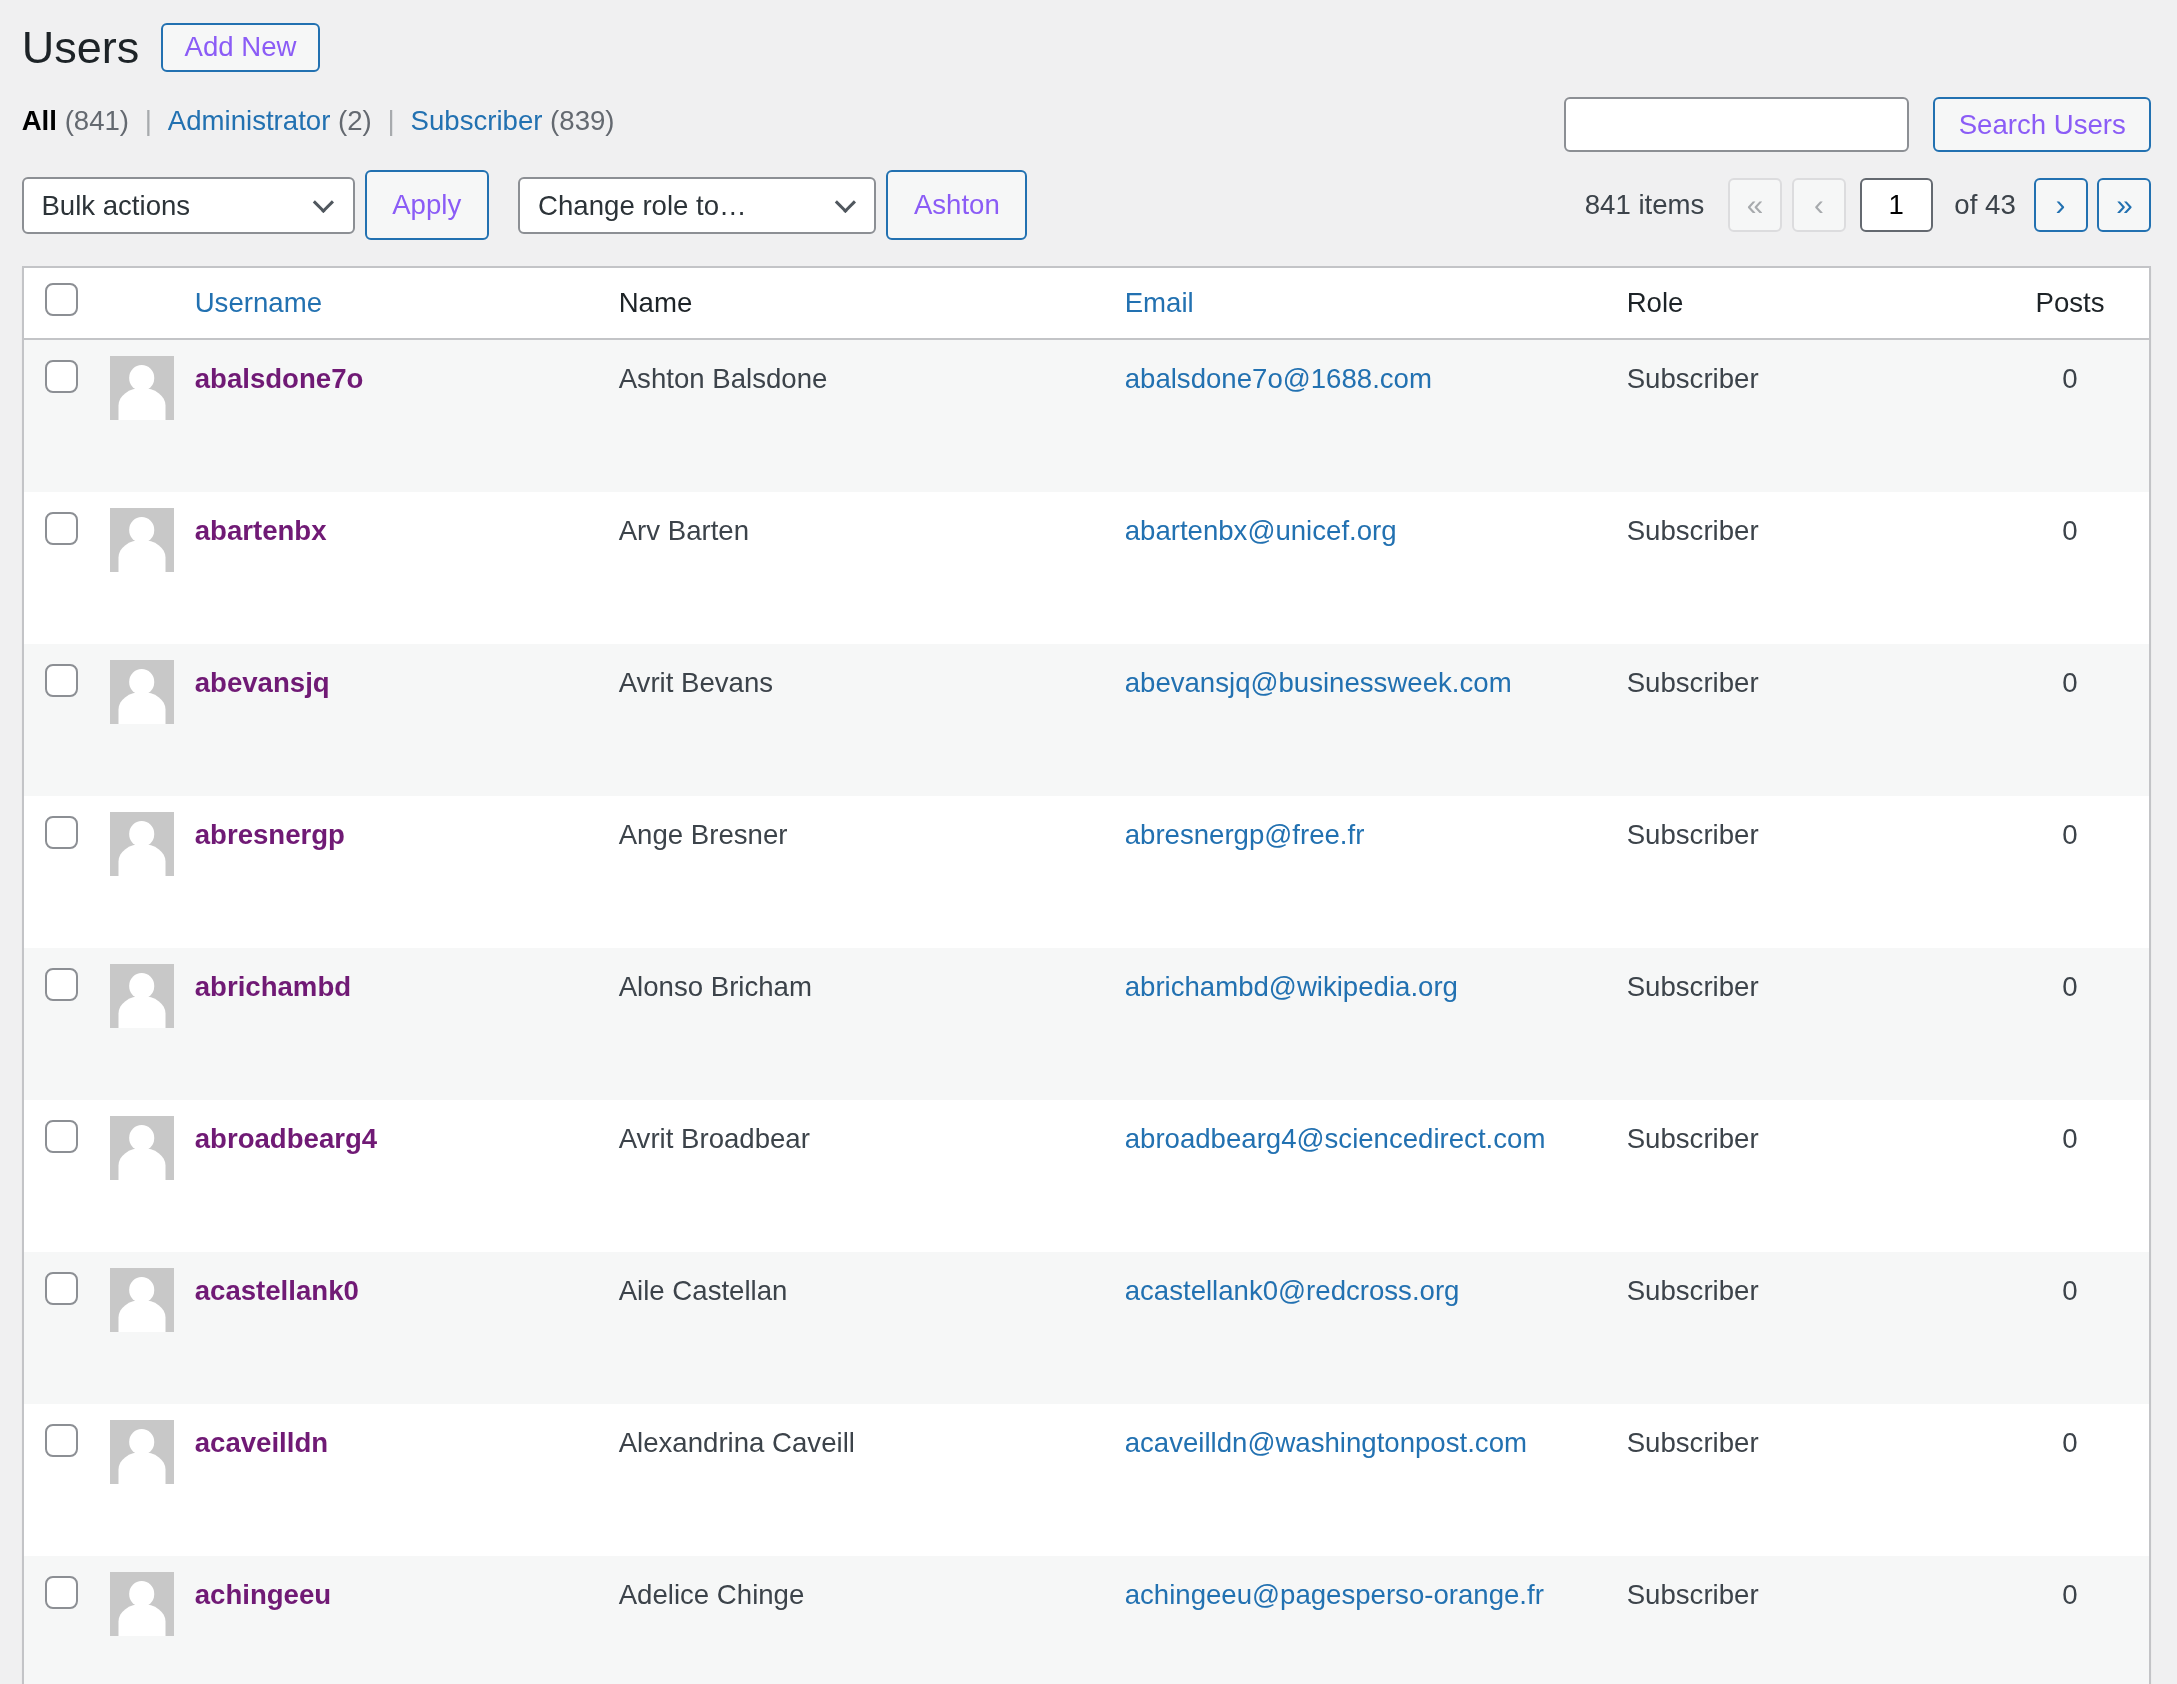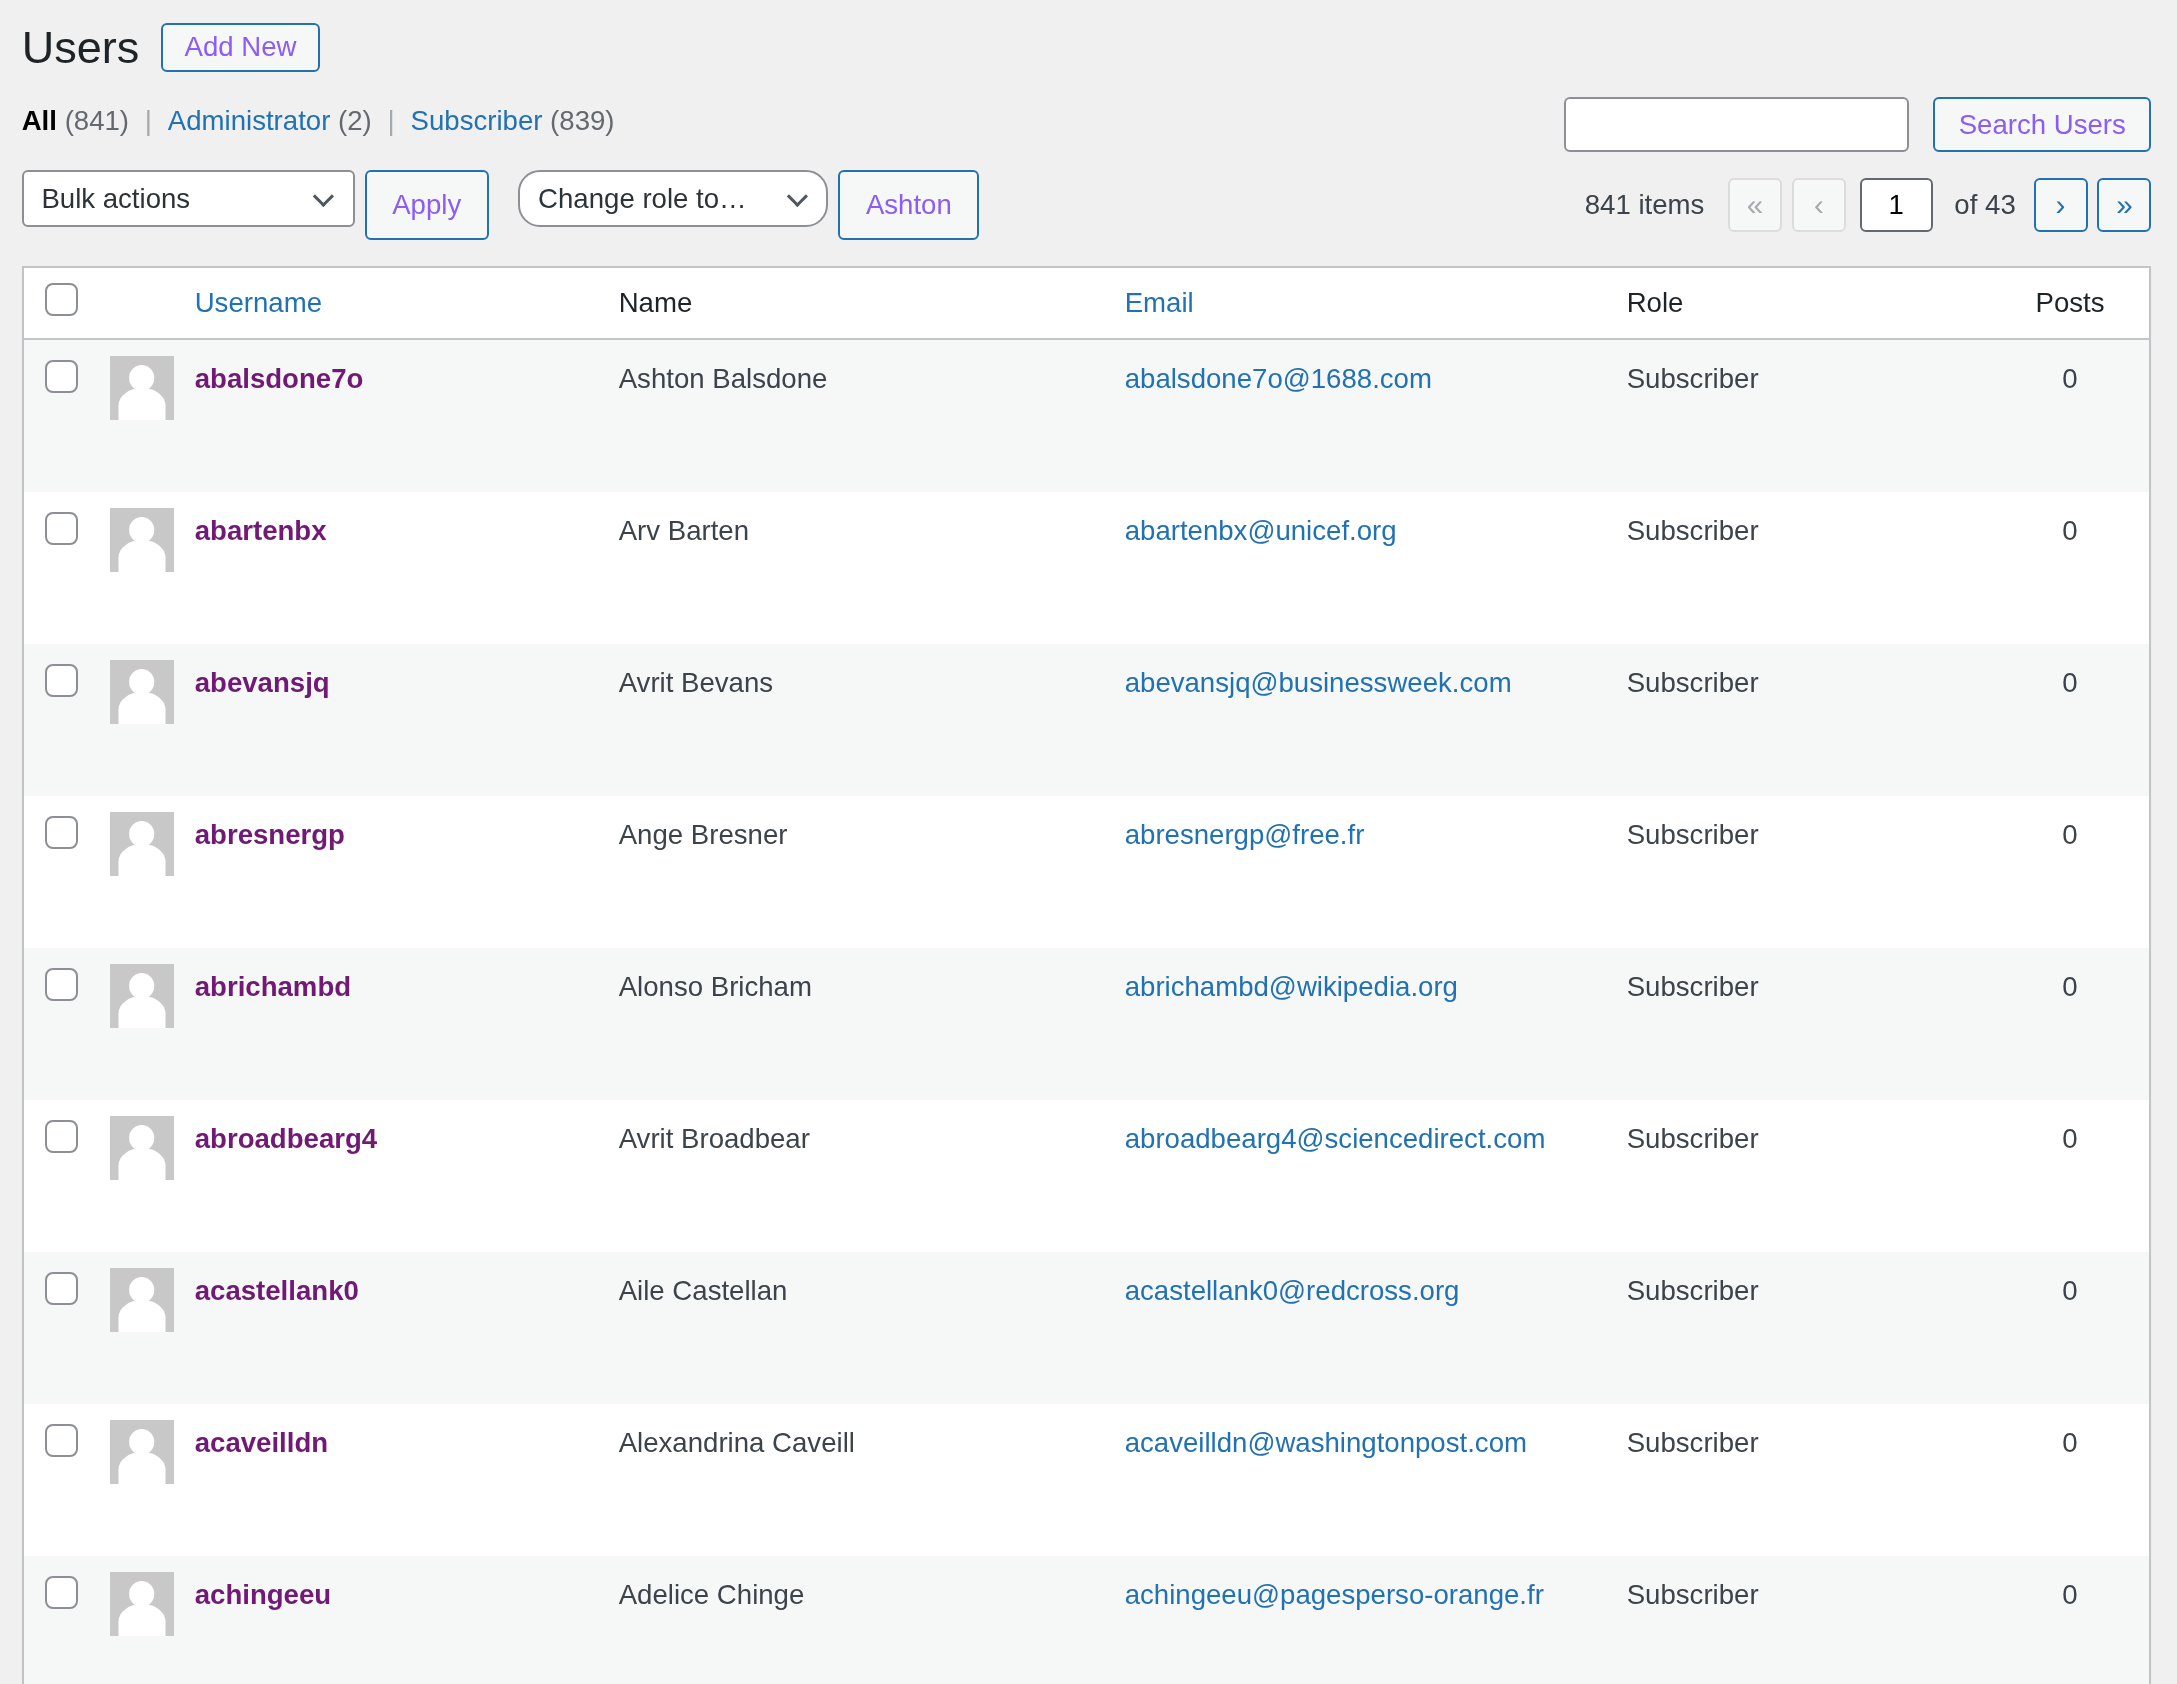--- a/index.html
+++ b/index.html
@@ -37,31 +37,31 @@
   .search-box { display: flex; align-items: center; gap: 24px; margin-top: 7px; }
   .search-input {
     width: 345px; height: 55px;
     border: 2px solid #8c8f94; border-radius: 5.9px;
     background: #fff; font-size: 27.6px; font-family: inherit; padding: 0 15.8px;
   }
   .btn-search { height: 55px; padding: 0 23.6px; }
 
   
   .row3 { display: flex; justify-content: space-between; align-items: center; margin-top: 17.7px; }
-  .bulk-controls { display: flex; align-items: flex-start; }
+  .bulk-controls { display: flex; align-items: center; }
   .select-wrap { position: relative; display: inline-block; }
   .wp-select {
     appearance: none; -webkit-appearance: none; -moz-appearance: none;
     height: 57px; border: 2px solid #8c8f94; border-radius: 5.9px;
     background: #fff; color: #2c3338;
     font-size: 27.6px; font-family: inherit;
     padding: 0 63px 0 17.7px; cursor: pointer;
   }
   .select-bulk { width: 333px; }
-  .select-role { width: 310px; border-radius: 22px; }
+  .select-role { width: 358px; }
   .chevron {
     position: absolute; right: 23.6px; top: 50%;
     width: 14.8px; height: 14.8px;
     border-right: 3px solid #50575e; border-bottom: 3px solid #50575e;
     transform: translateY(-68%) rotate(45deg);
     pointer-events: none;
   }
   .btn-apply, .btn-change { height: 70px; padding: 0 25.6px; margin-left: 9.9px; }
   .gap-left { margin-left: 29.6px; }
 

